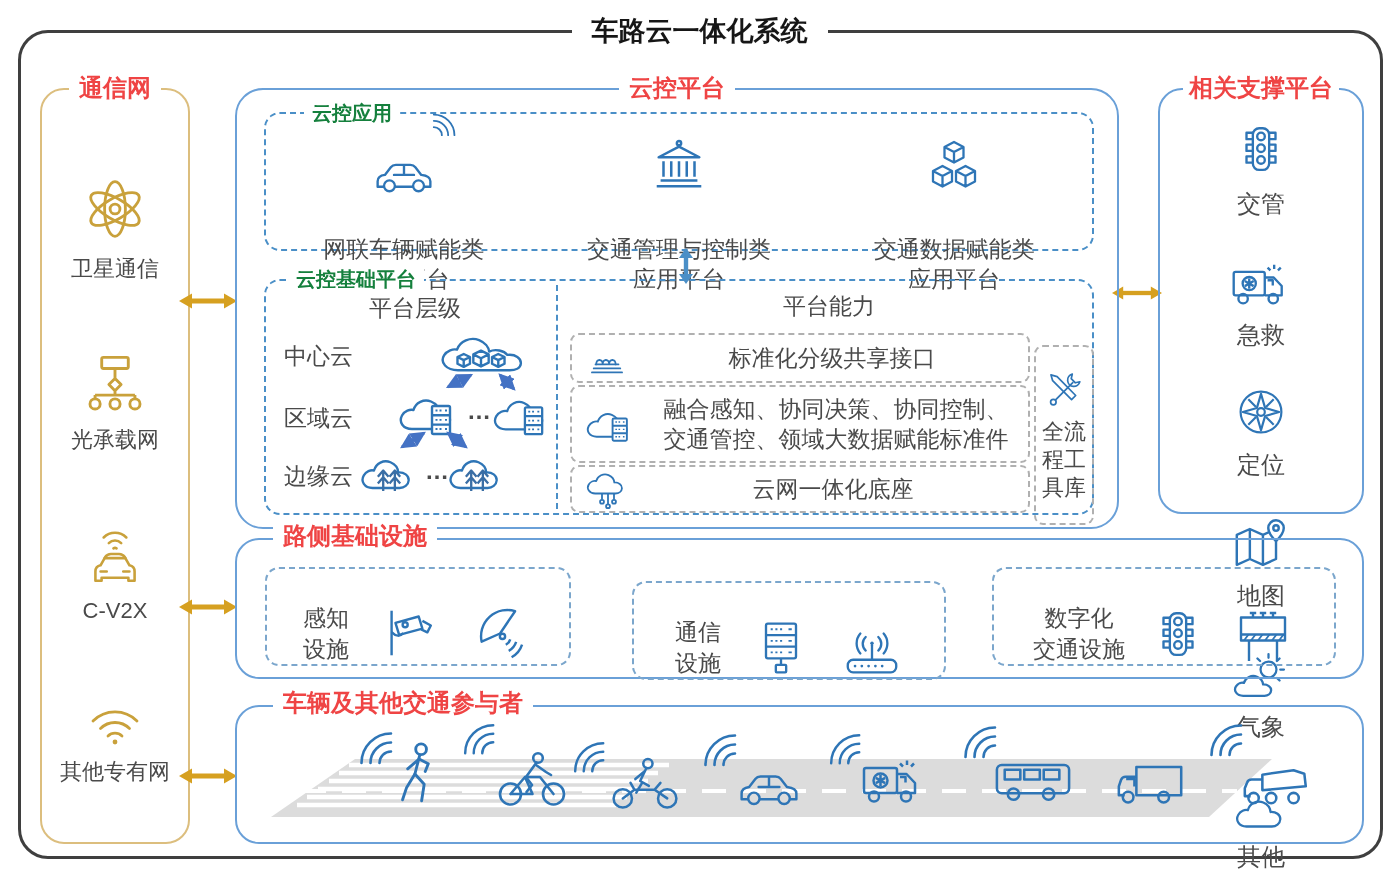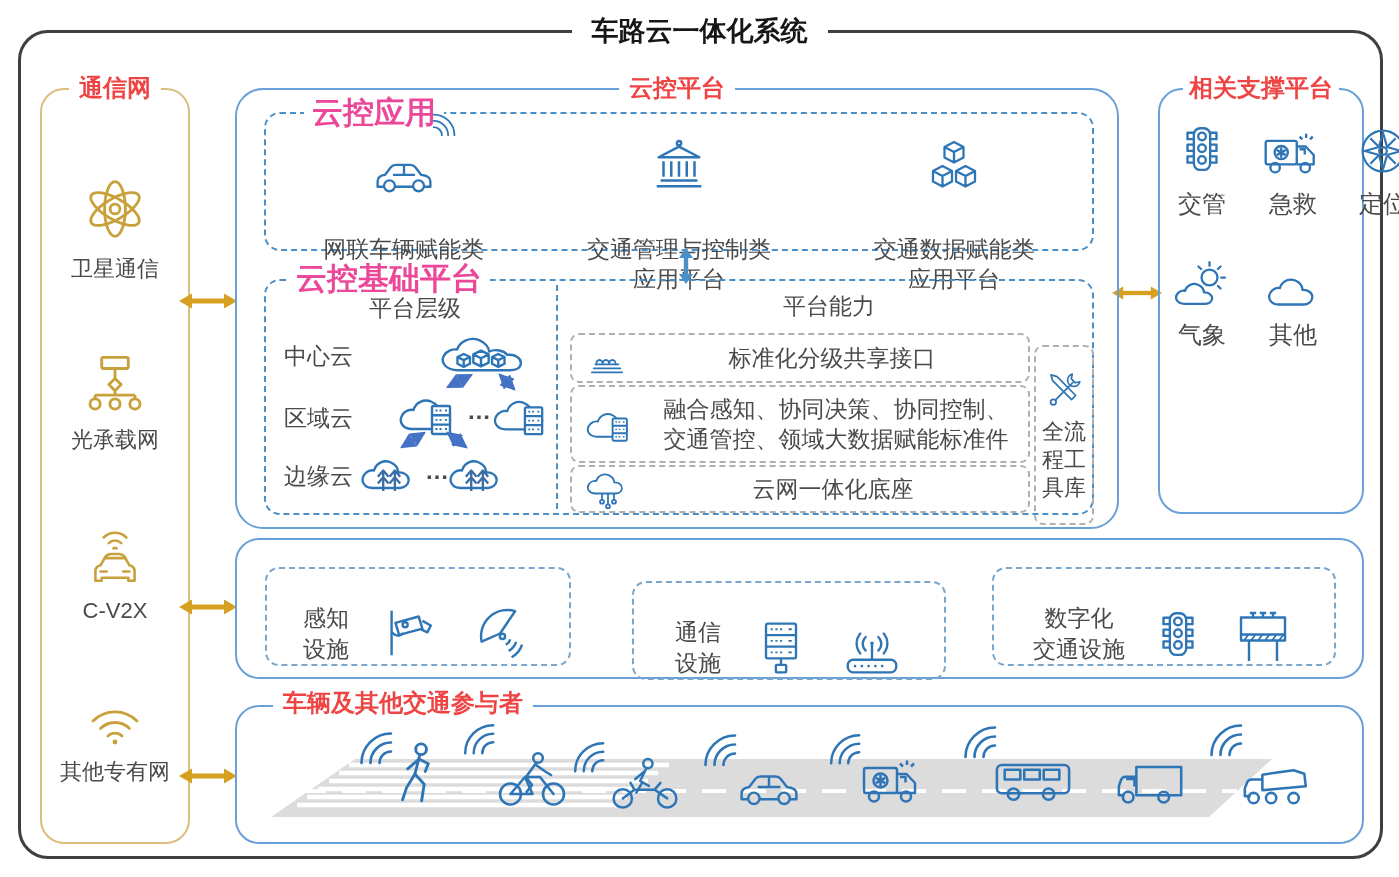--- a/index.html
+++ b/index.html
@@ -8,21 +8,21 @@
   
   .outer-frame{left:18px;top:30px;width:1359px;height:823px;border:3px solid #3f3f3f;border-radius:30px;}
   .gold-frame{border:2.5px solid #dcbe7e;border-radius:24px;}
   .blue-frame{border:2.5px solid #6aa0d8;border-radius:24px;}
   .blue-dash{border:2.5px dashed #4a8fc7;border-radius:16px;}
   .gray-dash{border:2px dashed #b0b0b0;border-radius:9px;}
   .lblue-dash{border:2.5px dashed #7ba6cc;border-radius:14px;}
   
   .page-title{top:16px;left:50%;transform:translateX(-50%);font-size:27px;font-weight:bold;color:#161616;background:#fff;padding:0 20px;line-height:30px;white-space:nowrap;}
   .red-lab{font-size:24px;font-weight:bold;color:#ef4444;background:#fff;padding:0 10px;line-height:30px;white-space:nowrap;}
-  .gray-lab{font-size:31px;font-weight:bold;color:#ec4899;background:#fff;padding:0 8px;line-height:30px;white-space:nowrap;text-align:center;}
+  .gray-lab{font-size:20px;font-weight:bold;color:#15803d;background:#fff;padding:0 8px;line-height:30px;white-space:nowrap;text-align:center;}
   .cn-top{top:-17px;left:50%;transform:translateX(-50%);}
   .txt{color:#4a4a4a;}
   .ml{white-space:pre-line;}
   .itm-lab{font-size:23px;line-height:1.32;text-align:center;}
   
   .b{color:#2e75b6;}
   .g{color:#c9a13b;}
   .dk{color:#3a6ea5;}
   svg.ic{display:block;}
   
@@ -31,21 +31,21 @@
   .comm-it .itm-lab{margin-top:10px;font-size:22px;}
   
   .apps-row{display:flex;justify-content:space-around;align-items:flex-start;height:100%;padding-top:14px;}
   .app{display:flex;flex-direction:column;align-items:center;width:33%;gap:40px;}
   .icw{position:relative;height:66px;display:flex;align-items:flex-end;}
   
   .capbox{display:flex;align-items:center;}
   .capbox .cap-ic{margin:0 6px 0 12px;flex:0 0 auto;}
   .capbox .itm-lab{flex:1;}
   
-  .sup-grid{display:grid;grid-template-columns:1fr 1fr 1fr 1fr;row-gap:24px;column-gap:4px;padding:28px 12px 0;justify-items:center;gap:29px;}
+  .sup-grid{display:grid;grid-template-columns:1fr;row-gap:24px;column-gap:4px;padding:28px 12px 0;justify-items:center;gap:29px;}
   .sup-it{display:flex;flex-direction:column;align-items:center;}
   .sup-it .iw{height:62px;display:flex;align-items:flex-end;}
   .sup-it .itm-lab{margin-top:8px;font-size:24px;}
   
   .rgroup{display:flex;align-items:flex-end;justify-content:center;gap:30px;}
   .toolbox{display:flex;flex-direction:column;align-items:center;justify-content:center;}
   .toolbox .itm-lab{width:48px;word-break:break-all;font-size:22px;line-height:1.28;margin-top:6px;}
   .dots{font-size:24px;font-weight:bold;color:#4a4a4a;letter-spacing:1px;}
   .hlab{font-size:23px;color:#4a4a4a;white-space:nowrap;}
 </style>
@@ -547,20 +547,21 @@
             <svg class="ic b" width="58" height="42">
               <use href="#sym-cloudplain"></use>
             </svg>
           </span>
         <div class="itm-lab txt">其他</div>
       </div>
     </div>
   </div>
 
   <div class="abs blue-frame" style="left:235px;top:538px;width:1125px;height:137px;">
+    <div class="abs red-lab" style="left:36px;top:-19px;">路侧基础设施</div>
 
     <div class="abs lblue-dash rgroup" style="left:28px;top:27px;width:302px;height:95px;">
       <div class="itm-lab txt ml">感知
 设施</div>
       <svg class="ic b" width="62" height="62">
           <use href="#sym-camera"></use>
         </svg>
       <svg class="ic b" width="62" height="62">
           <use href="#sym-radar"></use>
         </svg>

